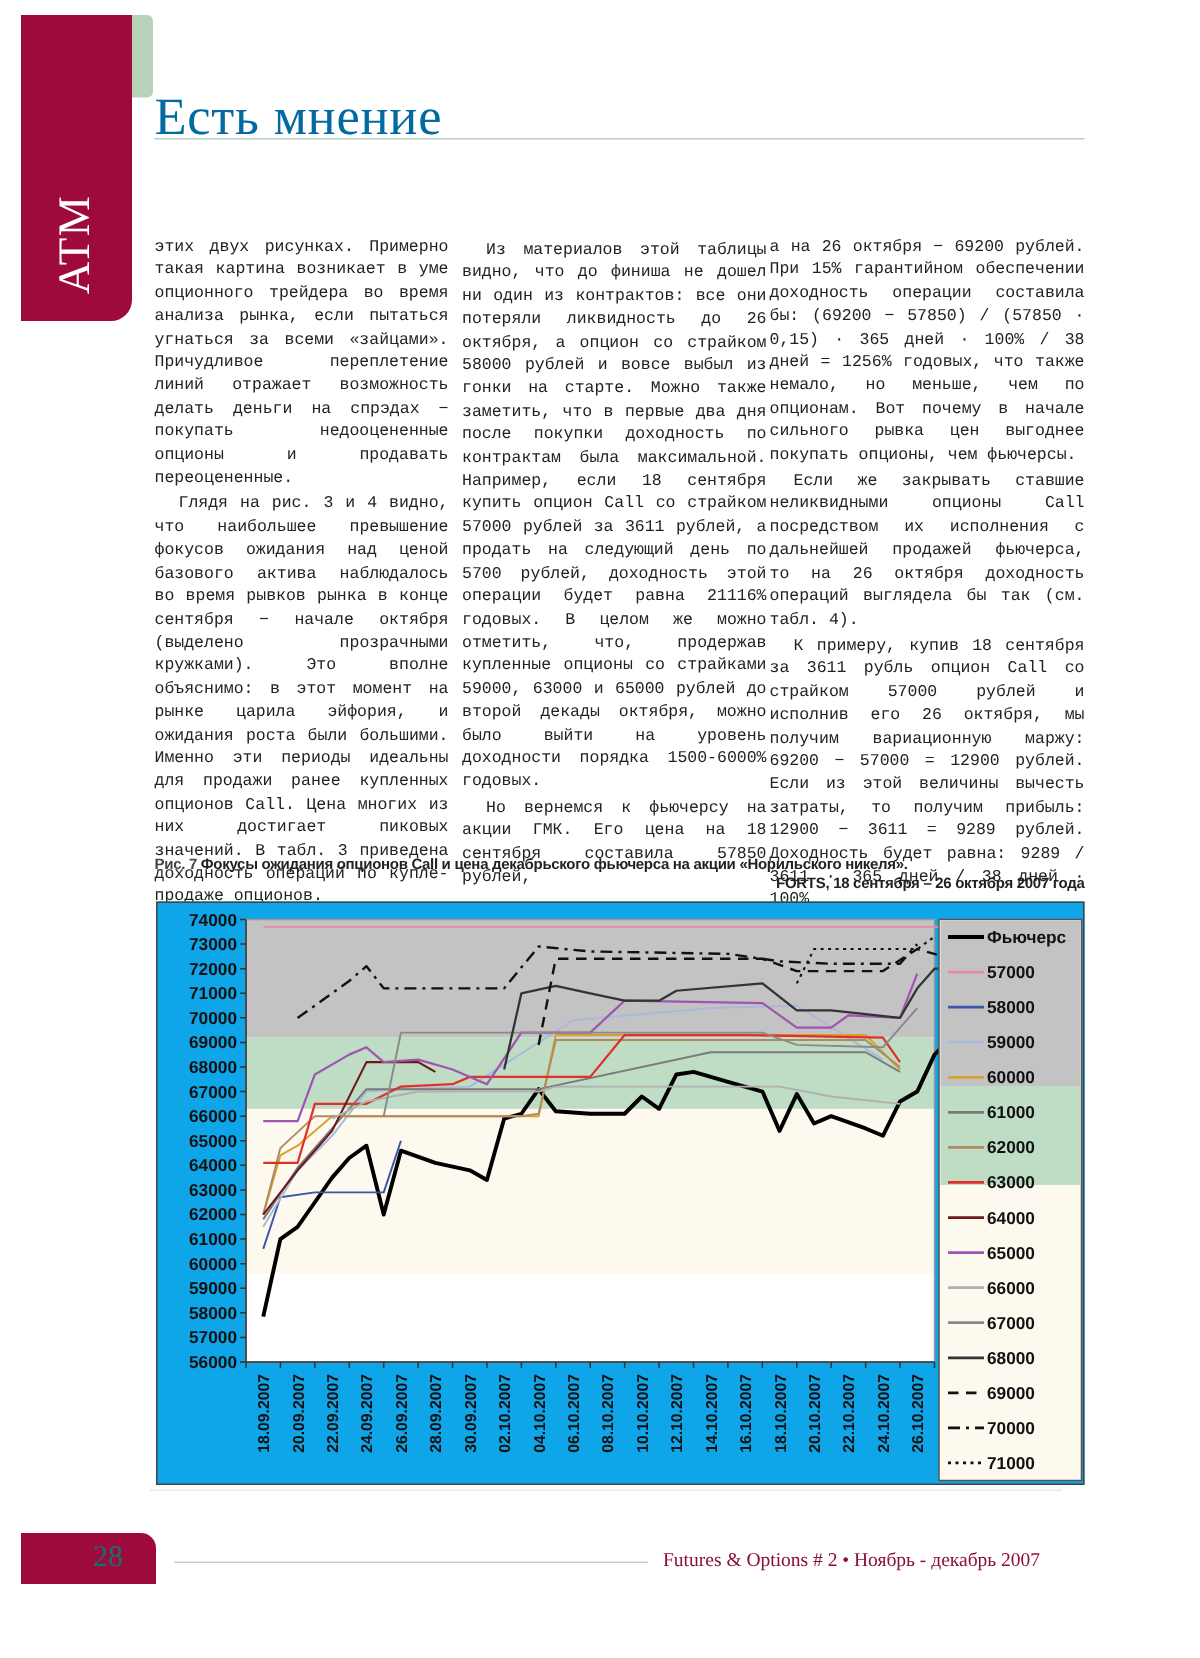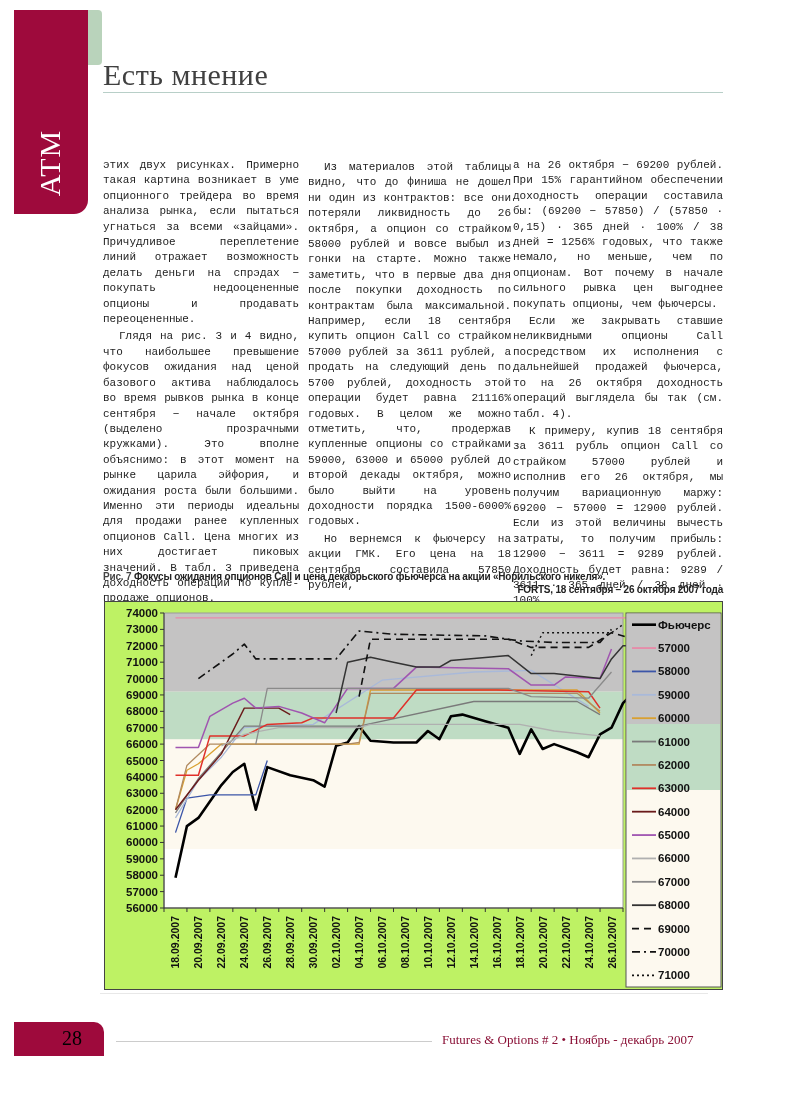--- a/index.html
+++ b/index.html
@@ -1,35 +1,35 @@
 <!DOCTYPE html>
 <html><head>
 <meta charset="utf-8">
 <style>
   * { box-sizing: border-box; margin: 0; padding: 0; }
   html, body { width: 800px; height: 1105px; background: #fff; overflow: hidden; }
   body { position: relative; font-family: "DejaVu Serif", serif; color: #222; }
   .side-tab { position: absolute; left: 14px; top: 10px; width: 74px; height: 204px; background: #9e0a3c; border-radius: 0 0 14px 0; }
   .side-tab-green { position: absolute; left: 88px; top: 10px; width: 14px; height: 55px; background: #b9d3bb; border-radius: 0 4px 4px 0; }
   .side-label { position: absolute; left: 28px; top: 128px; width: 44px; height: 70px; color: #fff; font-family: "Liberation Serif", serif; font-size: 30px; transform: rotate(-90deg); transform-origin: center; display:flex; align-items:center; justify-content:center; letter-spacing: 1px; }
-  .section-title { position: absolute; left: 103px; top: 58px; font-family: "Liberation Serif", serif; font-size: 30px; color: #404040; letter-spacing: 0.5px; text-align: center; }
+  .section-title { position: absolute; left: 103px; top: 58px; font-family: "Liberation Serif", serif; font-size: 35px; color: #0369a1; letter-spacing: 0.5px; text-align: center; }
   .title-rule { position: absolute; left: 103px; top: 92px; width: 620px; height: 1px; background: #b8cfc8; }
   .col { position: absolute; top: 158px; font-family: Liberation Mono, monospace; font-size: 11px; line-height: 15.4px; text-align: justify; color: #222; }
   .col p { margin: 0; }
   .col p.indent { text-indent: 16px; margin-top: 2px; }
   #col1 { left: 103px; width: 196px; }
   #col2 { left: 308px; width: 203px; }
   #col3 { left: 513px; width: 210px; }
   .caption { position: absolute; left: 103px; top: 570px; width: 620px; font-family: "Liberation Sans", sans-serif; font-size: 10px; line-height: 13px; color: #222; font-weight: bold; letter-spacing: -0.2px; }
   .caption .lbl { color: #444; }
   .caption .l2 { padding-left: 58px; display:block;text-align:right; }
-  .chart-frame { position: absolute; left: 104px; top: 601px; width: 619px; height: 389px; border: 1.5px solid #444; background: #bef264; }
+  .chart-frame { position: absolute; left: 104px; top: 601px; width: 619px; height: 389px; border: 1.5px solid #444; background: #0ea5e9; }
   svg.chart { position: absolute; left: 0; top: 0; }
   .footer-box { position: absolute; left: 14px; top: 1022px; width: 90px; height: 34px; background: #9e0a3c; border-radius: 0 10px 0 0; }
-  .page-num { position: absolute; left: 62px; top: 1027px; color: #000000; font-family: "Liberation Serif", serif; font-size: 20px; }
+  .page-num { position: absolute; left: 62px; top: 1027px; color: #0f766e; font-family: "Liberation Serif", serif; font-size: 20px; }
   .footer-rule { position: absolute; left: 116px; top: 1041px; width: 316px; height: 1px; background: #ccc; }
   .footer-text { position: absolute; left: 442px; top: 1032px; font-family: "Liberation Serif", serif; font-size: 13px; color: #8a1036; }
   .top-rule { position: absolute; left: 100px; top: 993px; width: 608px; height: 1px; background: #e8e8e8; }
 </style>
 </head>
 <body>
 
 <div class="side-tab"></div>
 <div class="side-tab-green"></div>
 <div class="side-label">ATM</div>

